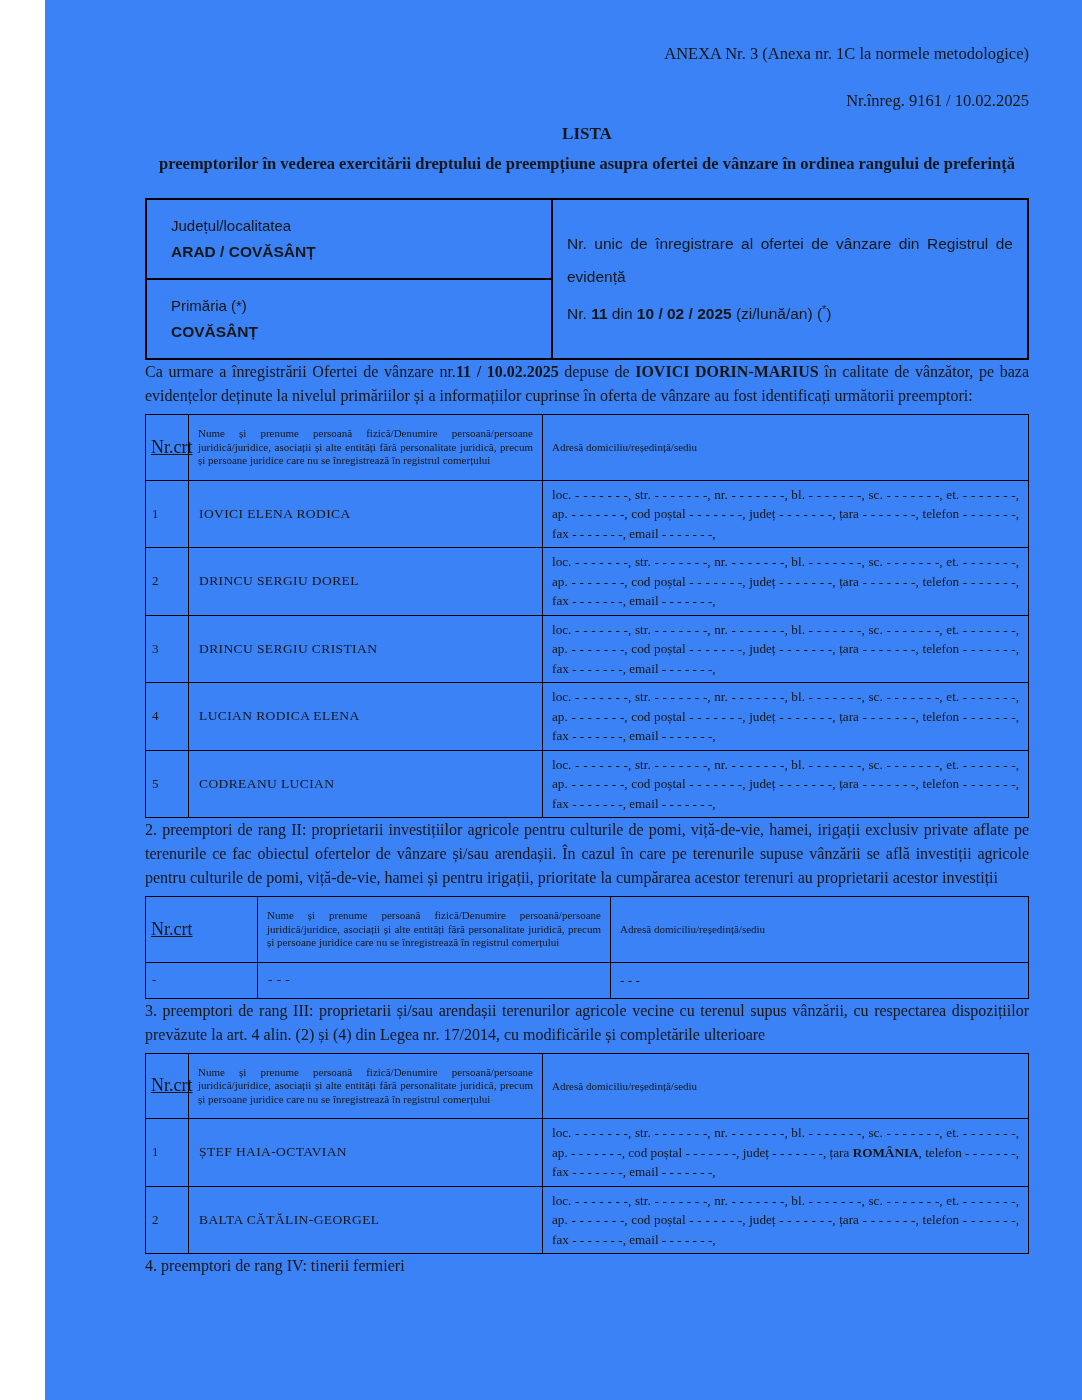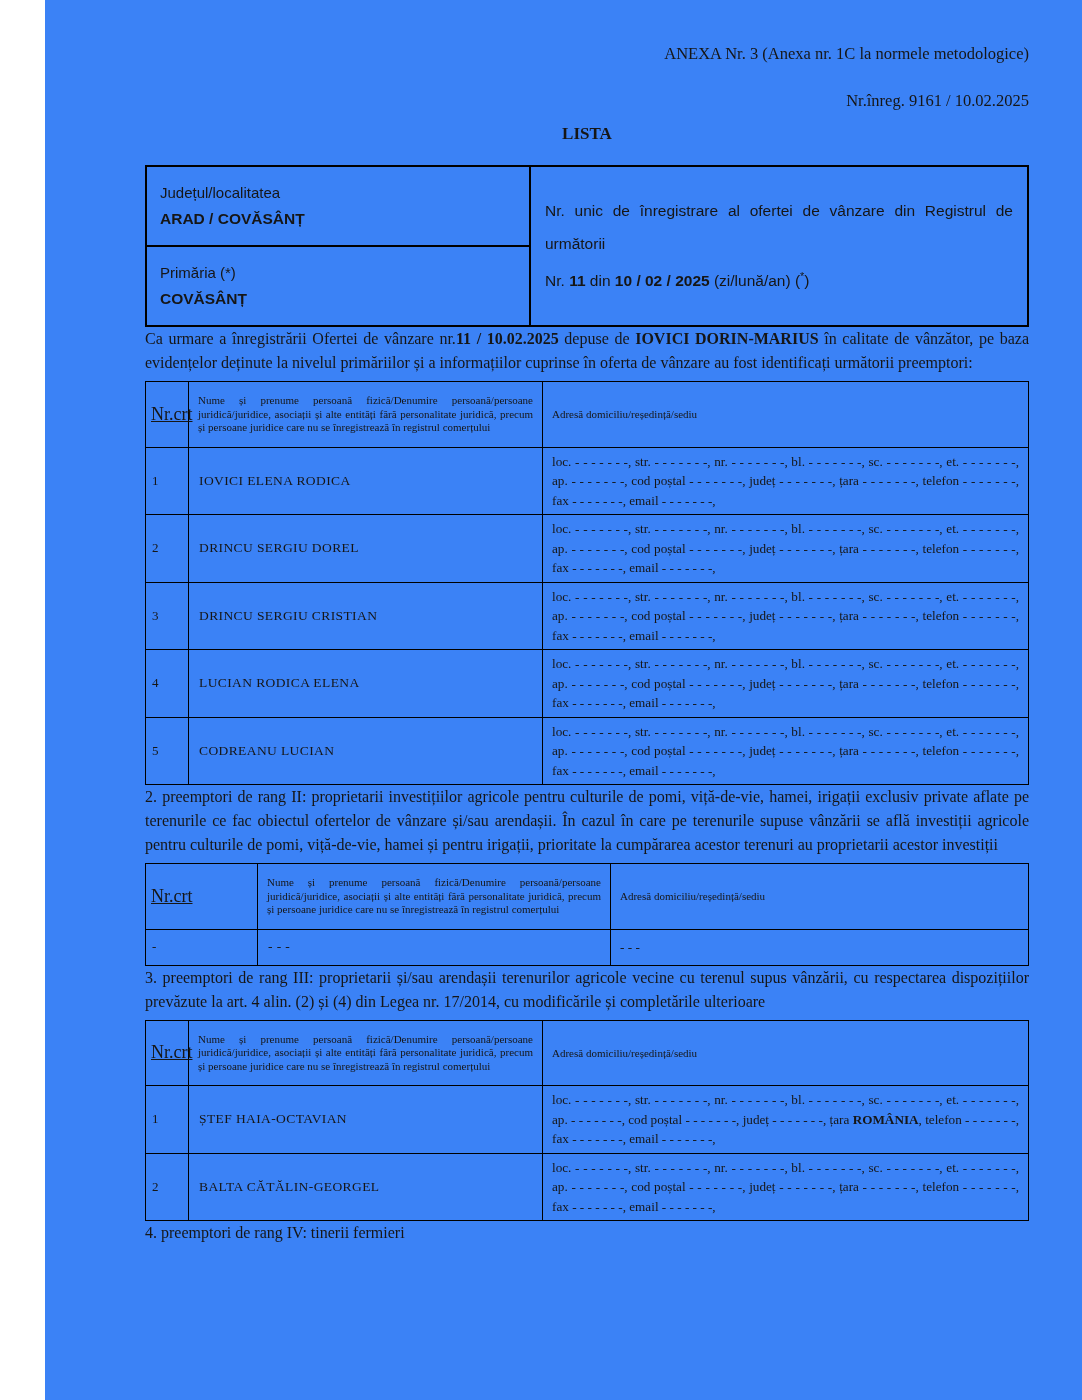--- a/index.html
+++ b/index.html
@@ -12,21 +12,21 @@
     margin-left:45px;
   }
   .top-line{text-align:right;font-size:16.5px;line-height:20px;}
   .reg-line{margin-top:27px;}
   .doc-title{margin-top:12px;text-align:center;font-weight:bold;font-size:17px;line-height:22px;}
   .doc-subtitle{margin-top:5px;text-align:center;font-weight:bold;font-size:16.5px;line-height:28px;}
 
   table.info-box{width:100%;border-collapse:collapse;margin-top:20px;
     font-family:"Liberation Sans", sans-serif;}
   table.info-box td{border:2px solid #000;vertical-align:middle;}
-  .info-left{width:356px;padding:6px 13px;font-size:15px;line-height:26px;height:66px;}
+  .info-left{width:356px;padding:6px 24px;font-size:15px;line-height:26px;height:66px;}
   .info-left .val{font-weight:bold;font-size:15.5px;}
   .info-left .val b{font-weight:bold;}
   .info-right{padding:6px 14px;font-size:15.5px;line-height:33px;}
   .info-right .jline{text-align:justify;}
   sup{font-size:70%;}
 
   p.par{margin:0;text-align:justify;font-size:16px;line-height:24px;}
   .intro{margin-top:22px;}
   .heading{margin-top:0;}
   .par2{margin-top:18px;}
@@ -54,30 +54,31 @@
 </style>
 </head>
 <body>
 
 <div class="page">
 
   <div class="top-line">ANEXA Nr. 3 (Anexa nr. 1C la normele metodologice)</div>
   <div class="top-line reg-line">Nr.înreg. 9161 / 10.02.2025</div>
 
   <div class="doc-title">LISTA</div>
+  <div class="doc-subtitle">preemptorilor în vederea exercitării dreptului de preempțiune asupra ofertei de vânzare în ordinea rangului de preferință</div>
 
   <table class="info-box">
     <tbody>
       <tr>
         <td class="info-left">
           <div>Județul/localitatea</div>
           <div class="val"><b>ARAD</b><span> / </span><b>COVĂSÂNȚ</b></div>
         </td>
         <td class="info-right" rowspan="2">
-          <div class="jline">Nr. unic de înregistrare al ofertei de vânzare din Registrul de următorii</div>
+          <div class="jline">Nr. unic de înregistrare al ofertei de vânzare din Registrul de evidență</div>
           <div><span>Nr. </span><b>11</b><span> din </span><b>10 / 02 / 2025</b><span> (zi/lună/an) (</span><sup>*</sup><span>)</span></div>
         </td>
       </tr>
       <tr>
         <td class="info-left">
           <div>Primăria (*)</div>
           <div class="val">COVĂSÂNȚ</div>
         </td>
       </tr>
     </tbody>

